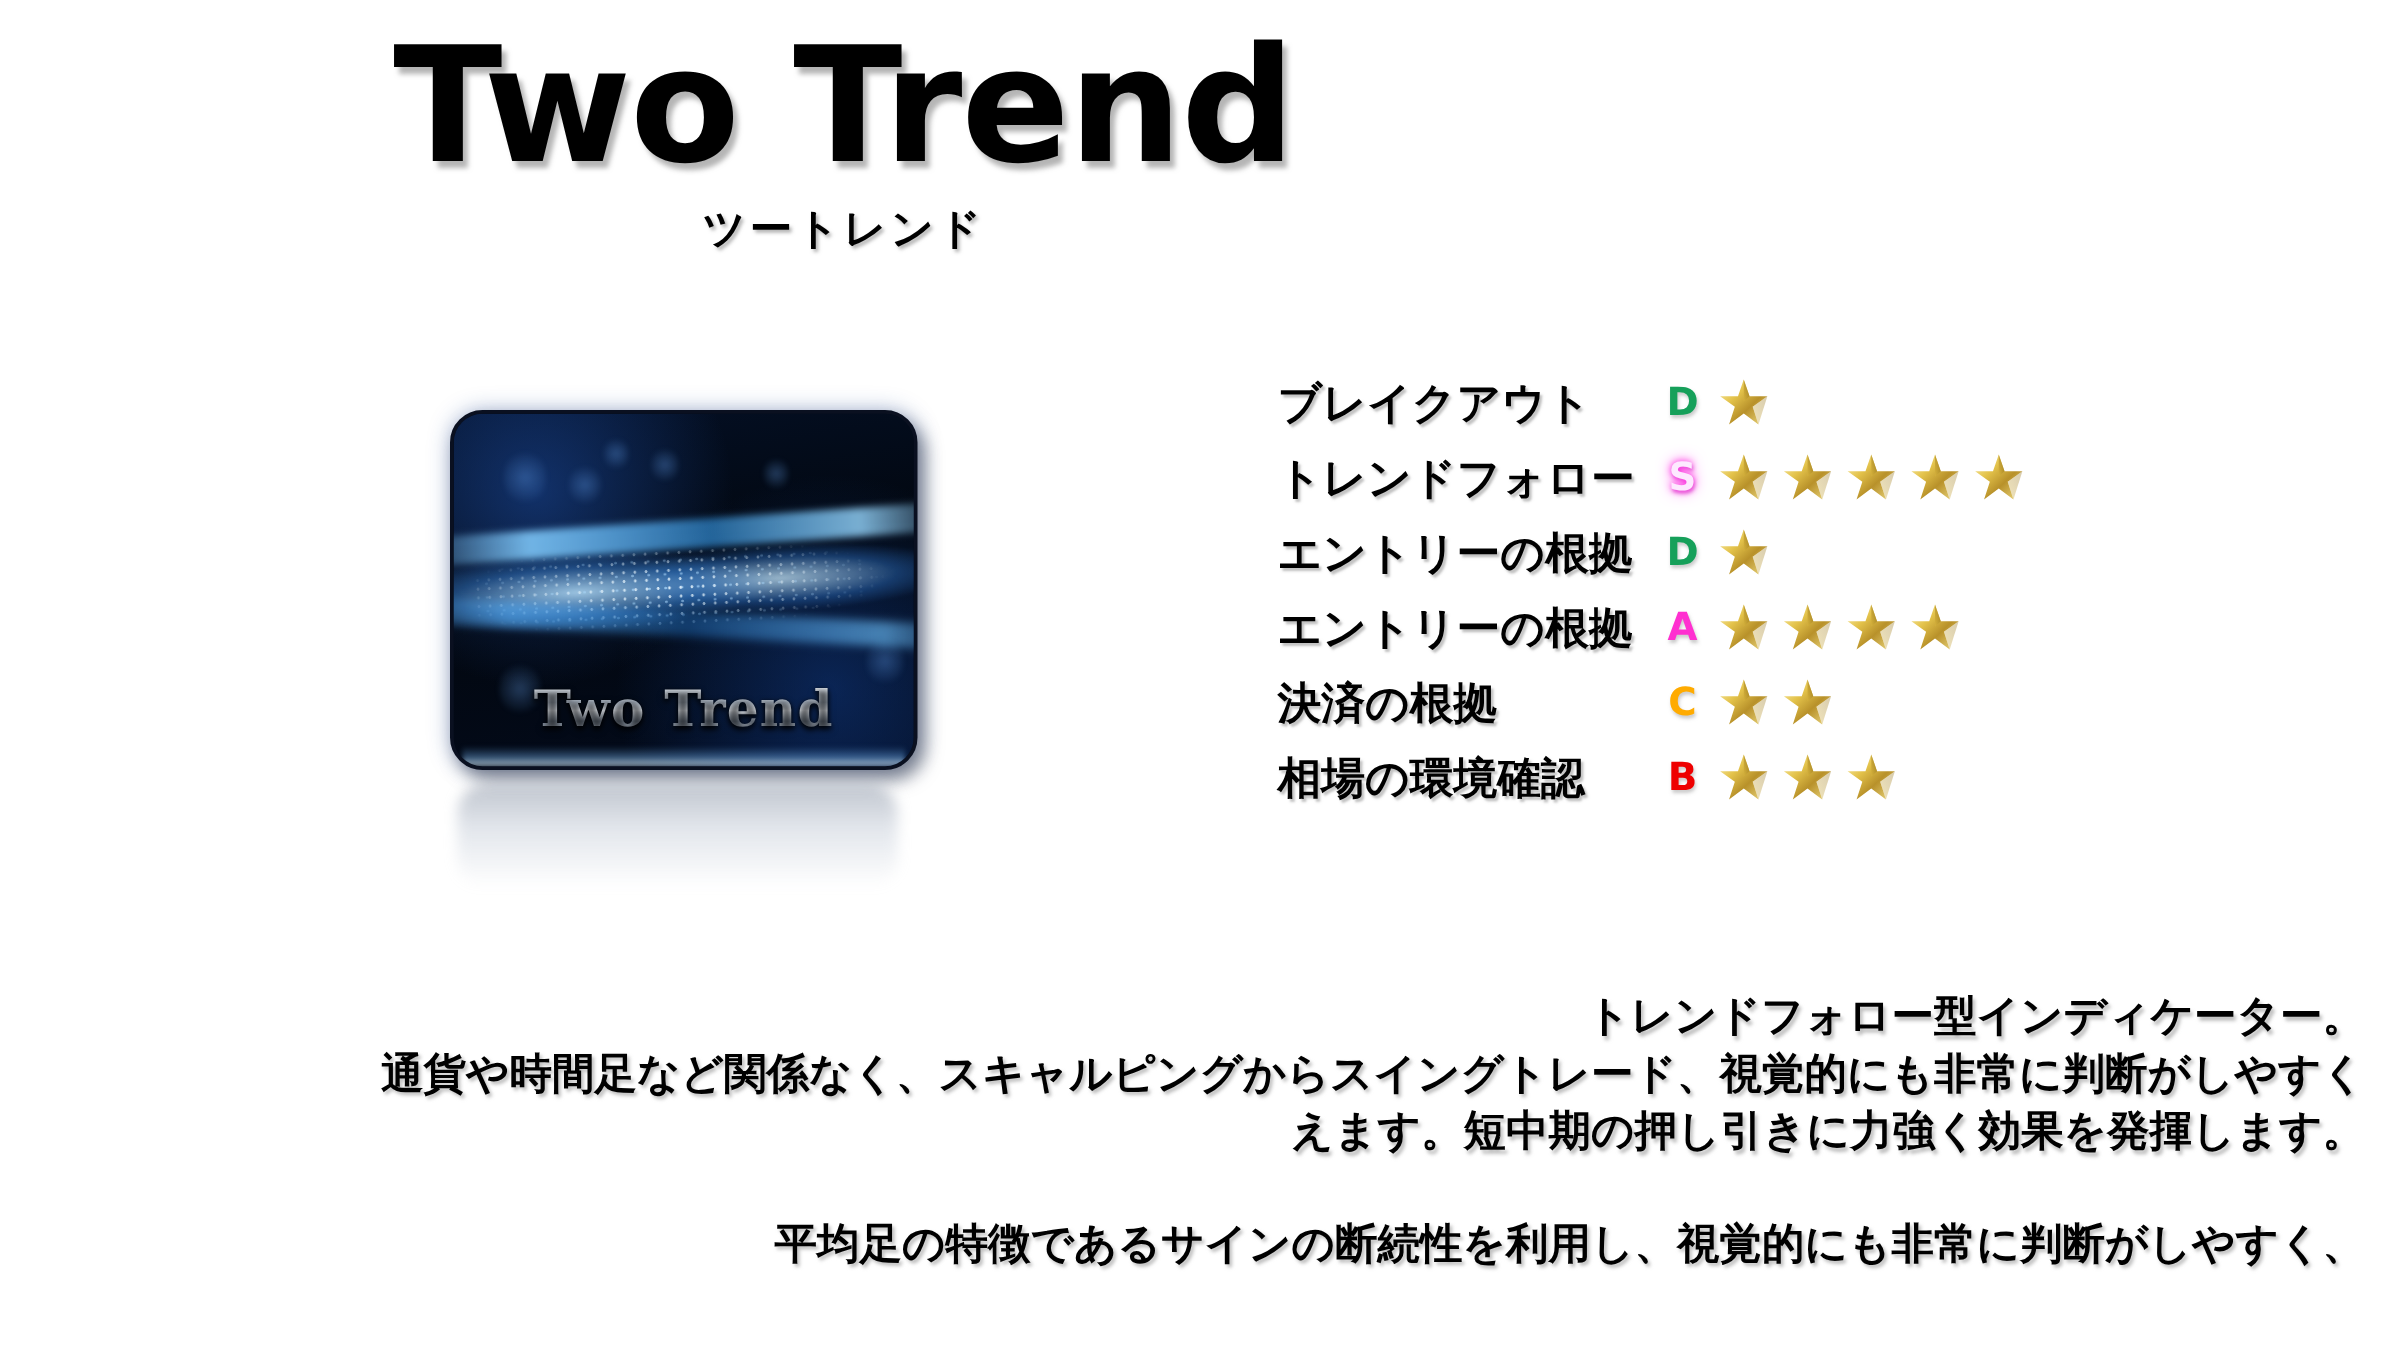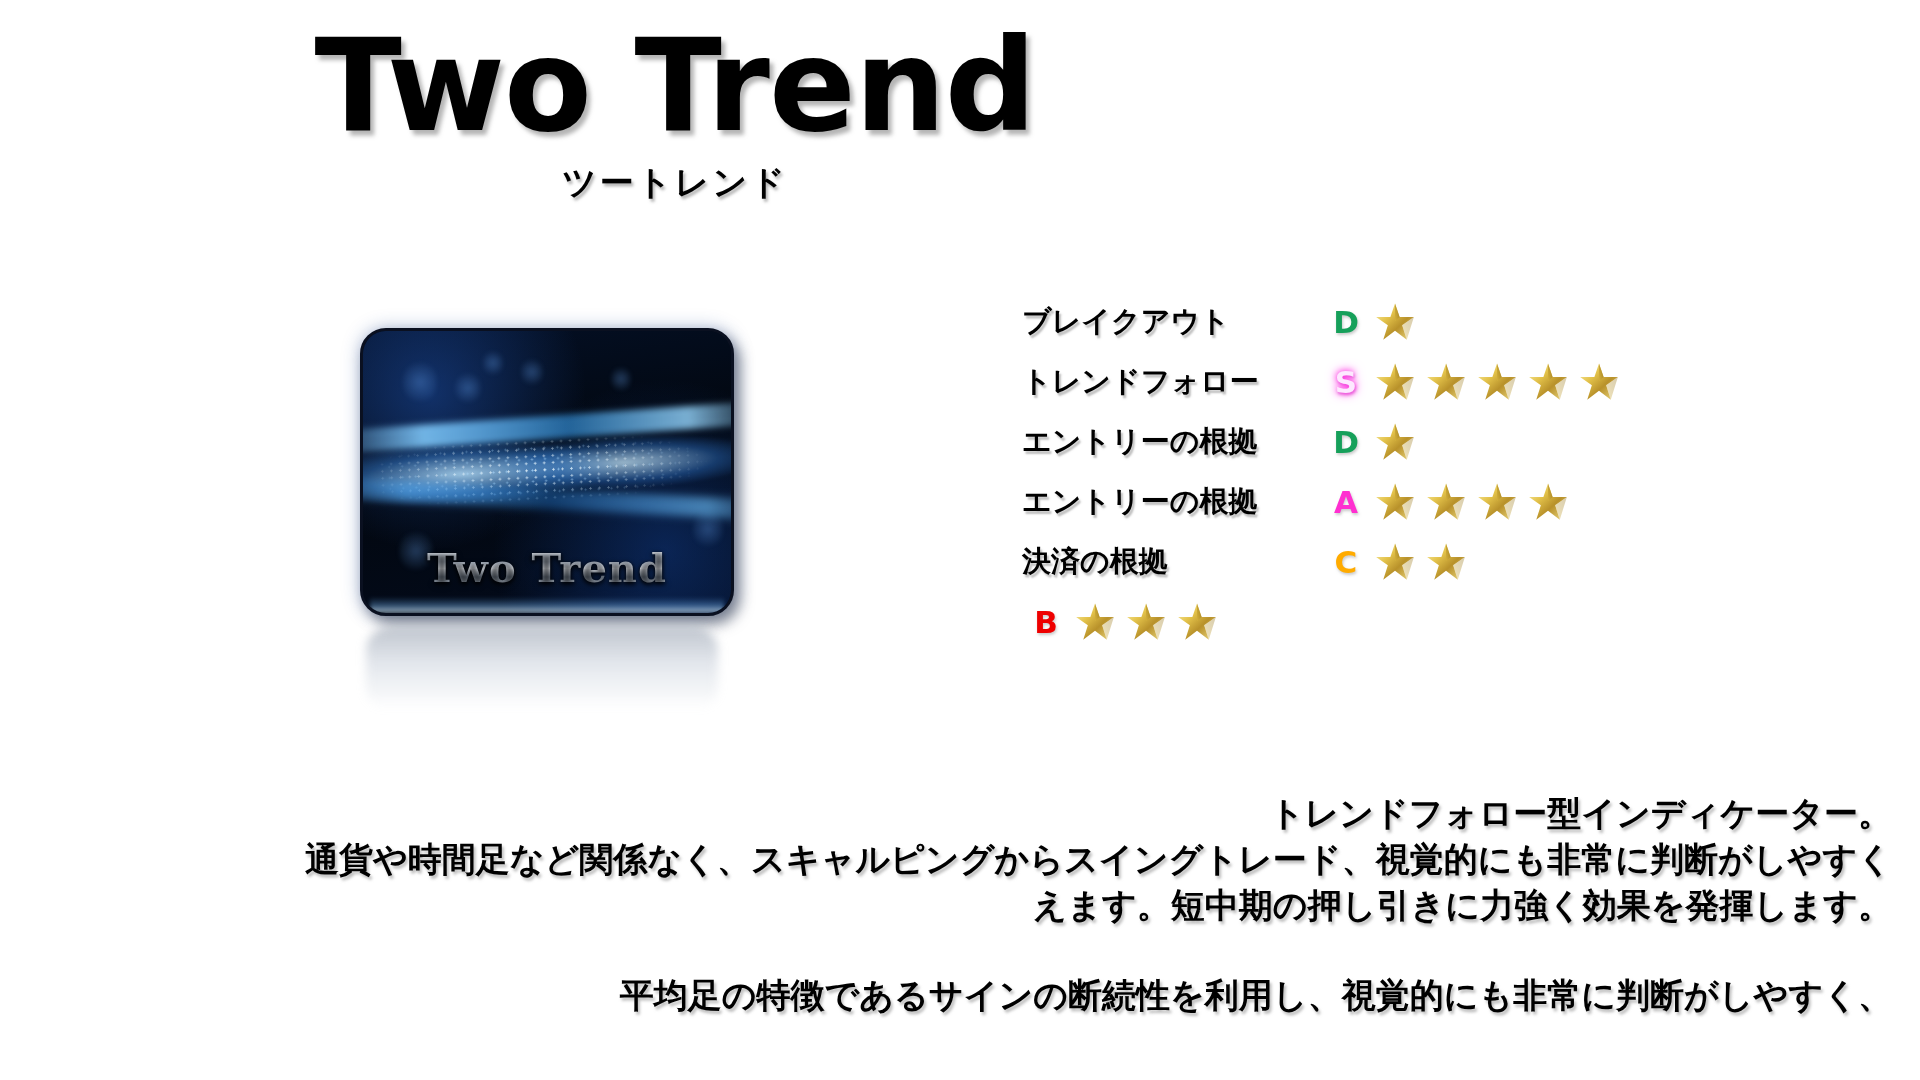--- a/index.html
+++ b/index.html
@@ -180,21 +180,21 @@
     top: 292px;
   }
   .rating-row {
     display: flex;
     align-items: center;
     height: 60px;
   }
   .r-label {
     width: 300px;
     font-family: "DejaVu Sans", "Liberation Sans", sans-serif;
-    font-size: 29px;
+    font-size: 35px;
     font-weight: 700;
     color: #000000;
     white-space: nowrap;
     text-shadow: 2px 3px 2px rgba(140,140,140,0.55);
   }
   .r-grade {
     width: 48px;
     text-align: center;
     font-family: "DejaVu Sans", "Liberation Sans", sans-serif;
     font-size: 31px;
@@ -377,20 +377,21 @@
           </svg>
         <svg class="star-svg" width="42" height="42" viewBox="0 0 100 100">
             <polygon points="50,6 61,38 95,38 67,58 78,92 50,71 22,92 33,58 5,38 39,38" fill="url(#gs)"></polygon>
             <polygon points="50,6 61,38 50,48" fill="url(#gs2)" opacity="0.75"></polygon>
             <polygon points="95,38 67,58 78,92" fill="url(#gs2)" opacity="0.35"></polygon>
           </svg>
       </div>
     </div>
 
     <div class="rating-row">
+      <div class="r-label">相場の環境確認</div>
       <div class="r-grade grade-B" style="color: rgb(238, 0, 0);">B</div>
       <div class="r-stars">
         <svg class="star-svg" width="42" height="42" viewBox="0 0 100 100">
             <polygon points="50,6 61,38 95,38 67,58 78,92 50,71 22,92 33,58 5,38 39,38" fill="url(#gs)"></polygon>
             <polygon points="50,6 61,38 50,48" fill="url(#gs2)" opacity="0.75"></polygon>
             <polygon points="95,38 67,58 78,92" fill="url(#gs2)" opacity="0.35"></polygon>
           </svg>
         <svg class="star-svg" width="42" height="42" viewBox="0 0 100 100">
             <polygon points="50,6 61,38 95,38 67,58 78,92 50,71 22,92 33,58 5,38 39,38" fill="url(#gs)"></polygon>
             <polygon points="50,6 61,38 50,48" fill="url(#gs2)" opacity="0.75"></polygon>

